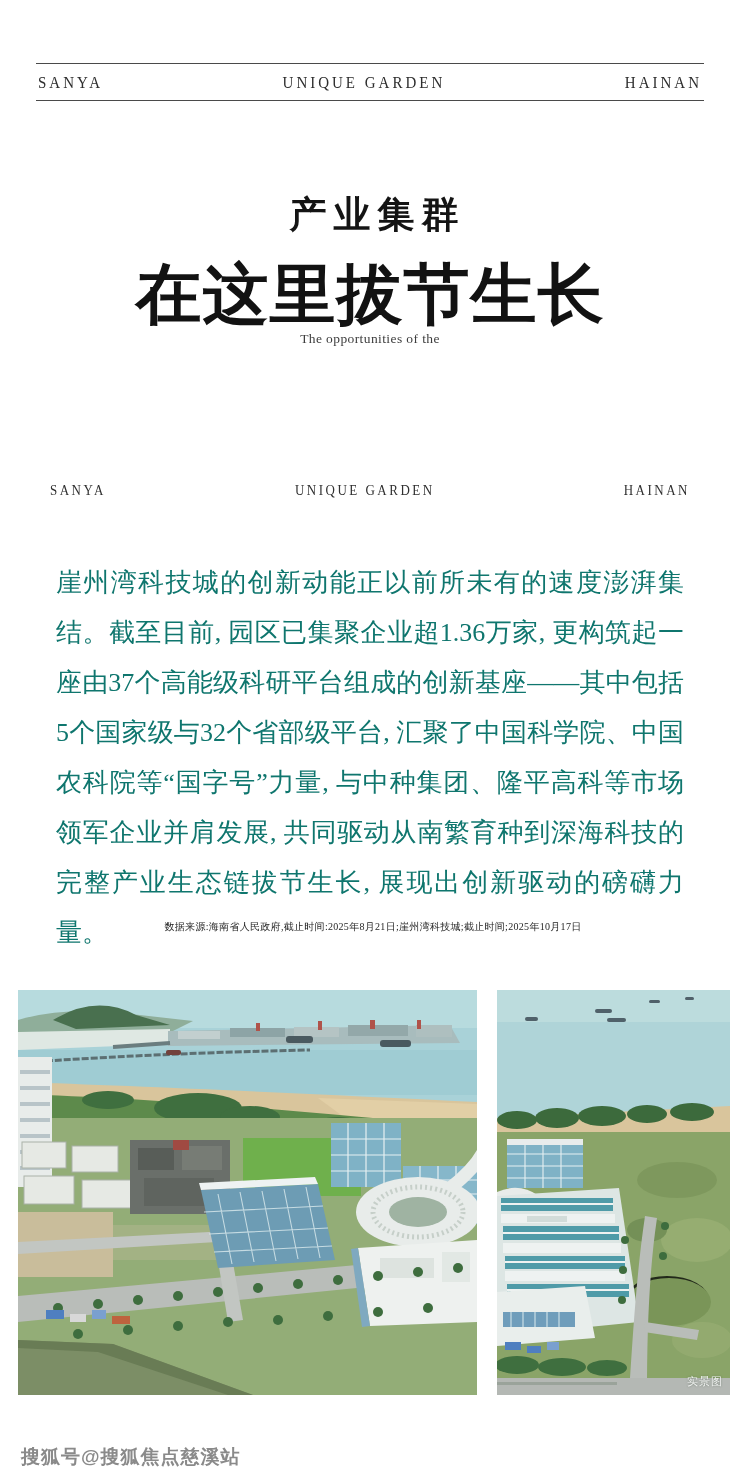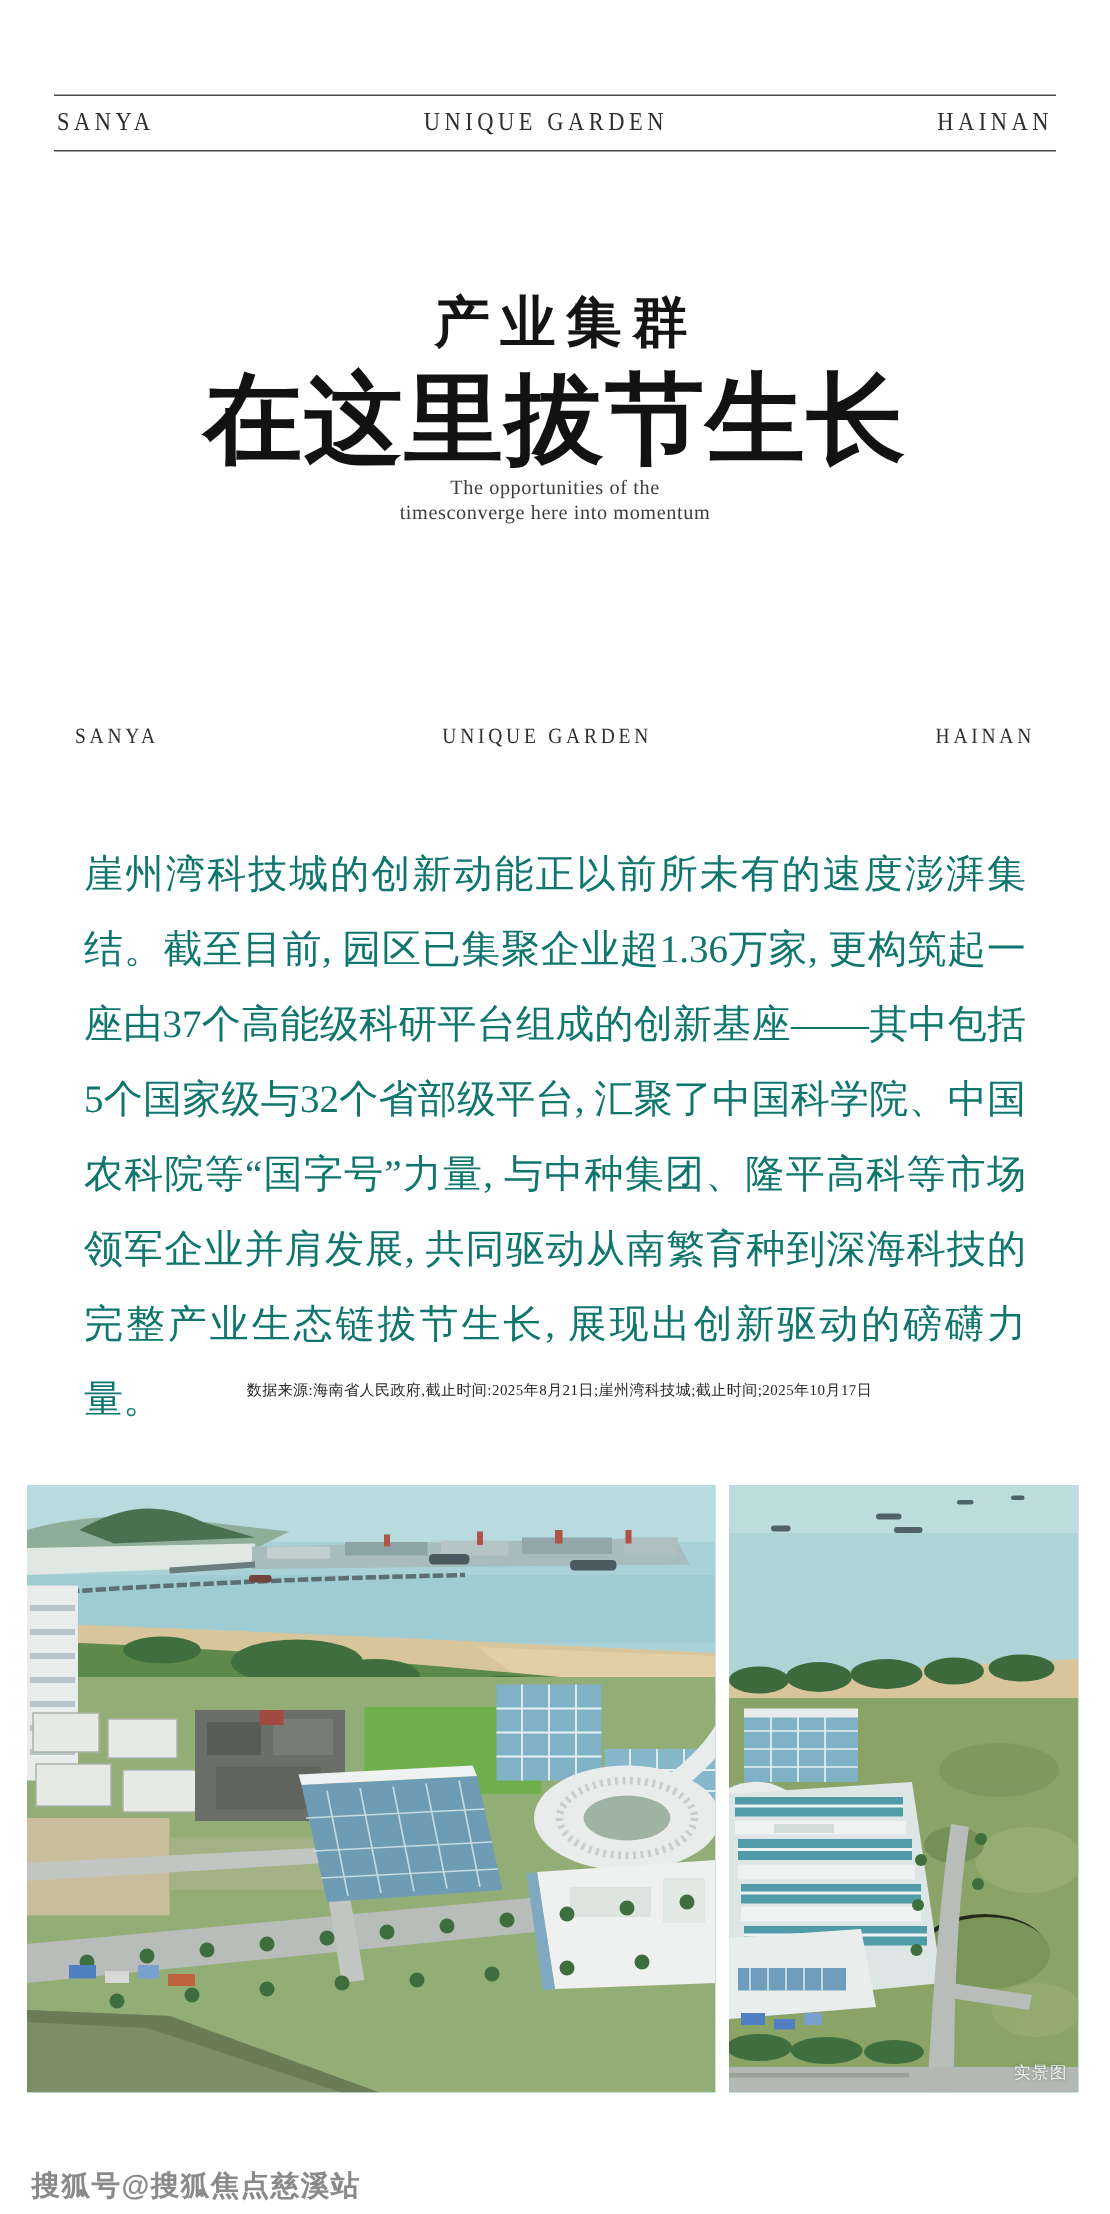--- a/index.html
+++ b/index.html
@@ -18,40 +18,40 @@
   .header-row{display:flex;justify-content:space-between;align-items:center;padding:10px 2px 9px;}
   .brand{
     font-size:15px;letter-spacing:3px;color:#2e2e2e;
     font-family:"Liberation Serif","DejaVu Serif",serif;
     transform:scaleY(1.15);
   }
 
   
   .title-block{position:absolute;top:190px;left:0;right:0;text-align:center;}
   .kicker{font-size:37px;font-weight:700;letter-spacing:7px;color:#141414;margin-left:15px;}
-  .main-title{font-size:66px;font-weight:700;letter-spacing:1px;color:#121212;margin-top:5px;line-height:1.08;}
+  .main-title{font-size:66px;font-weight:700;letter-spacing:1px;color:#121212;margin-top:19px;line-height:1.08;}
   .subtitle{margin-top:0;font-size:13.5px;line-height:17px;color:#3d3d3d;letter-spacing:.4px;}
 
   
   .marker-row{position:absolute;top:483px;left:50px;right:50px;display:flex;justify-content:space-between;}
   .marker{font-size:13px;letter-spacing:2.5px;color:#303030;transform:scaleY(1.12);}
 
   
   .paragraph{
     position:absolute;top:558px;left:56px;right:56px;
     font-size:26px;line-height:50px;color:#0f766e;
     text-align:justify;
   }
   .source-note{
     position:absolute;top:920px;right:50px;left:56px;
     font-size:10px;font-weight:400;color:#262626;text-align:center;letter-spacing:.3px;
   }
 
   
-  .photos{position:absolute;top:990px;left:18px;display:flex;gap:9px;}
+  .photos{position:absolute;top:990px;left:18px;display:flex;gap:20px;}
   .photo{position:relative;height:405px;overflow:hidden;background:#a9d2d8;}
   .photo.left{width:459px;}
   .photo.right{width:233px;}
   .photo svg{display:block;}
   .photo-badge{
     position:absolute;right:7px;bottom:6px;
     font-size:11px;letter-spacing:1px;color:rgba(255,255,255,.88);
     font-family:"Liberation Sans","DejaVu Sans",sans-serif;
     text-shadow:0 0 2px rgba(60,80,60,.6);
   }
@@ -79,21 +79,20 @@
       <span class="brand">HAINAN</span>
     </div>
     <hr class="rule">
   </div>
 
   <div class="title-block">
     <div class="kicker">产业集群</div>
     <div class="main-title">在这里拔节生长</div>
     <div class="subtitle">
       <div>The opportunities of the</div>
-      <div>timesconverge here into momentum</div>
     </div>
   </div>
 
   <div class="marker-row">
     <span class="marker">SANYA</span>
     <span class="marker">UNIQUE GARDEN</span>
     <span class="marker">HAINAN</span>
   </div>
 
   <div class="paragraph">崖州湾科技城的创新动能正以前所未有的速度澎湃集结。截至目前, 园区已集聚企业超1.36万家, 更构筑起一座由37个高能级科研平台组成的创新基座——其中包括5个国家级与32个省部级平台, 汇聚了中国科学院、中国农科院等“国字号”力量, 与中种集团、隆平高科等市场领军企业并肩发展, 共同驱动从南繁育种到深海科技的完整产业生态链拔节生长, 展现出创新驱动的磅礴力量。</div>

